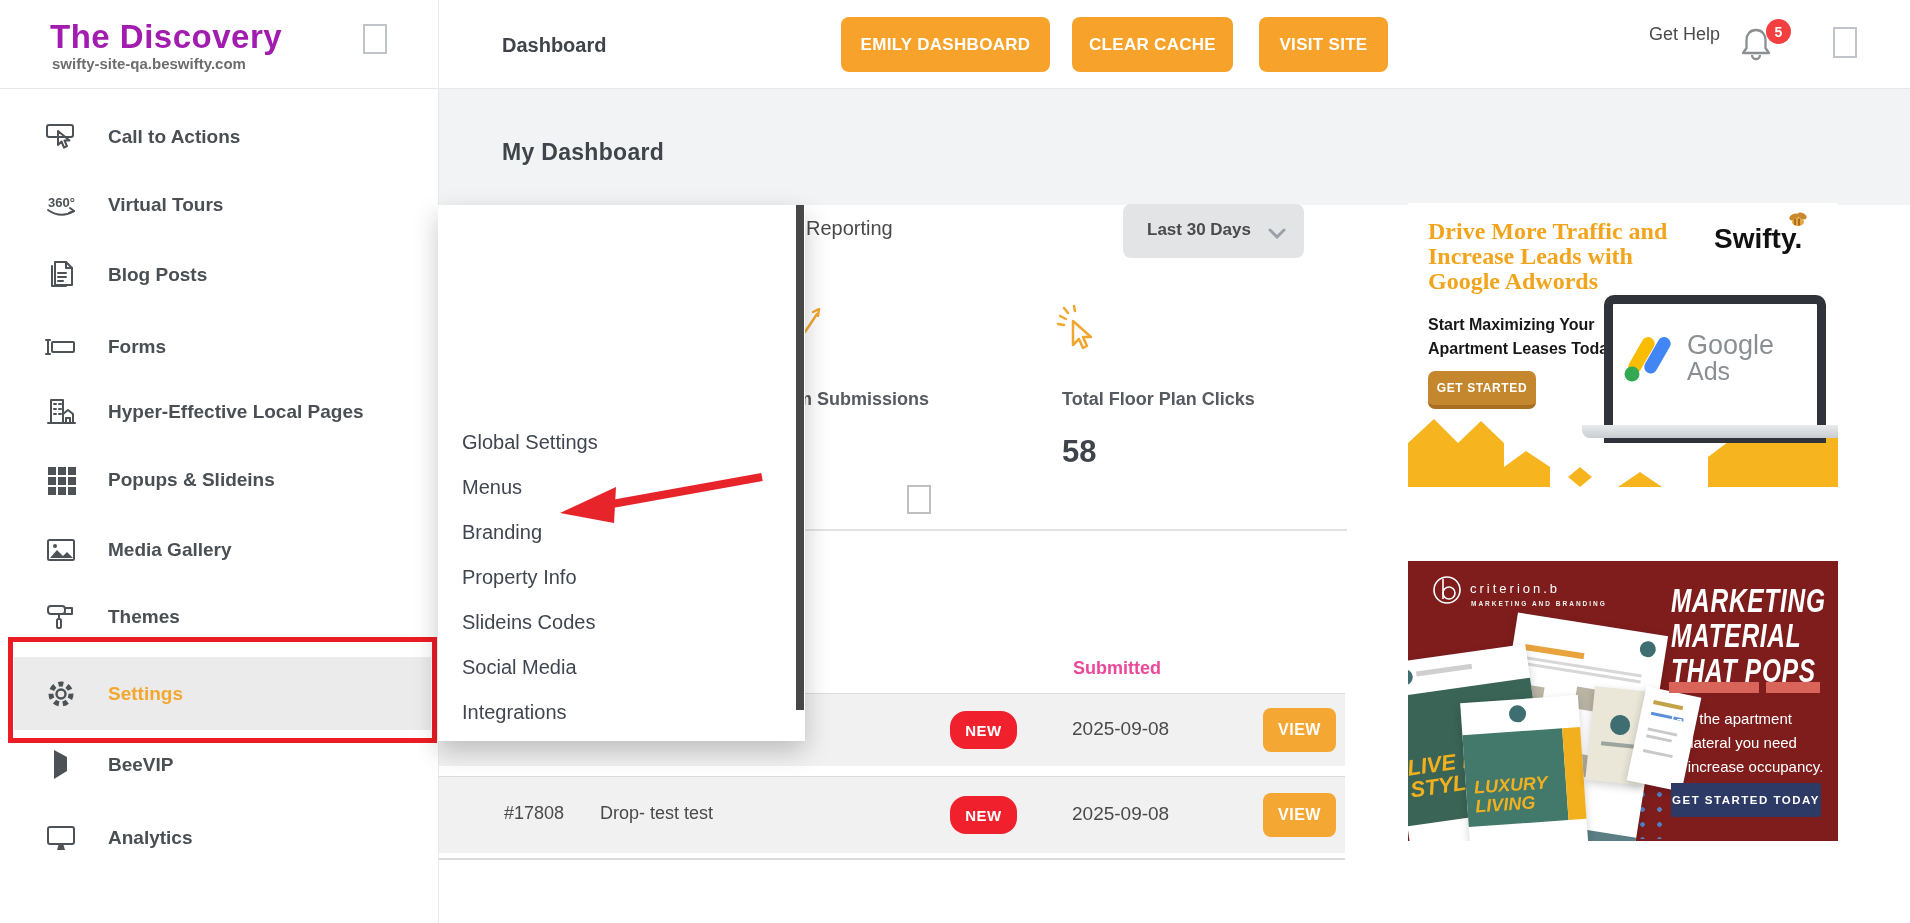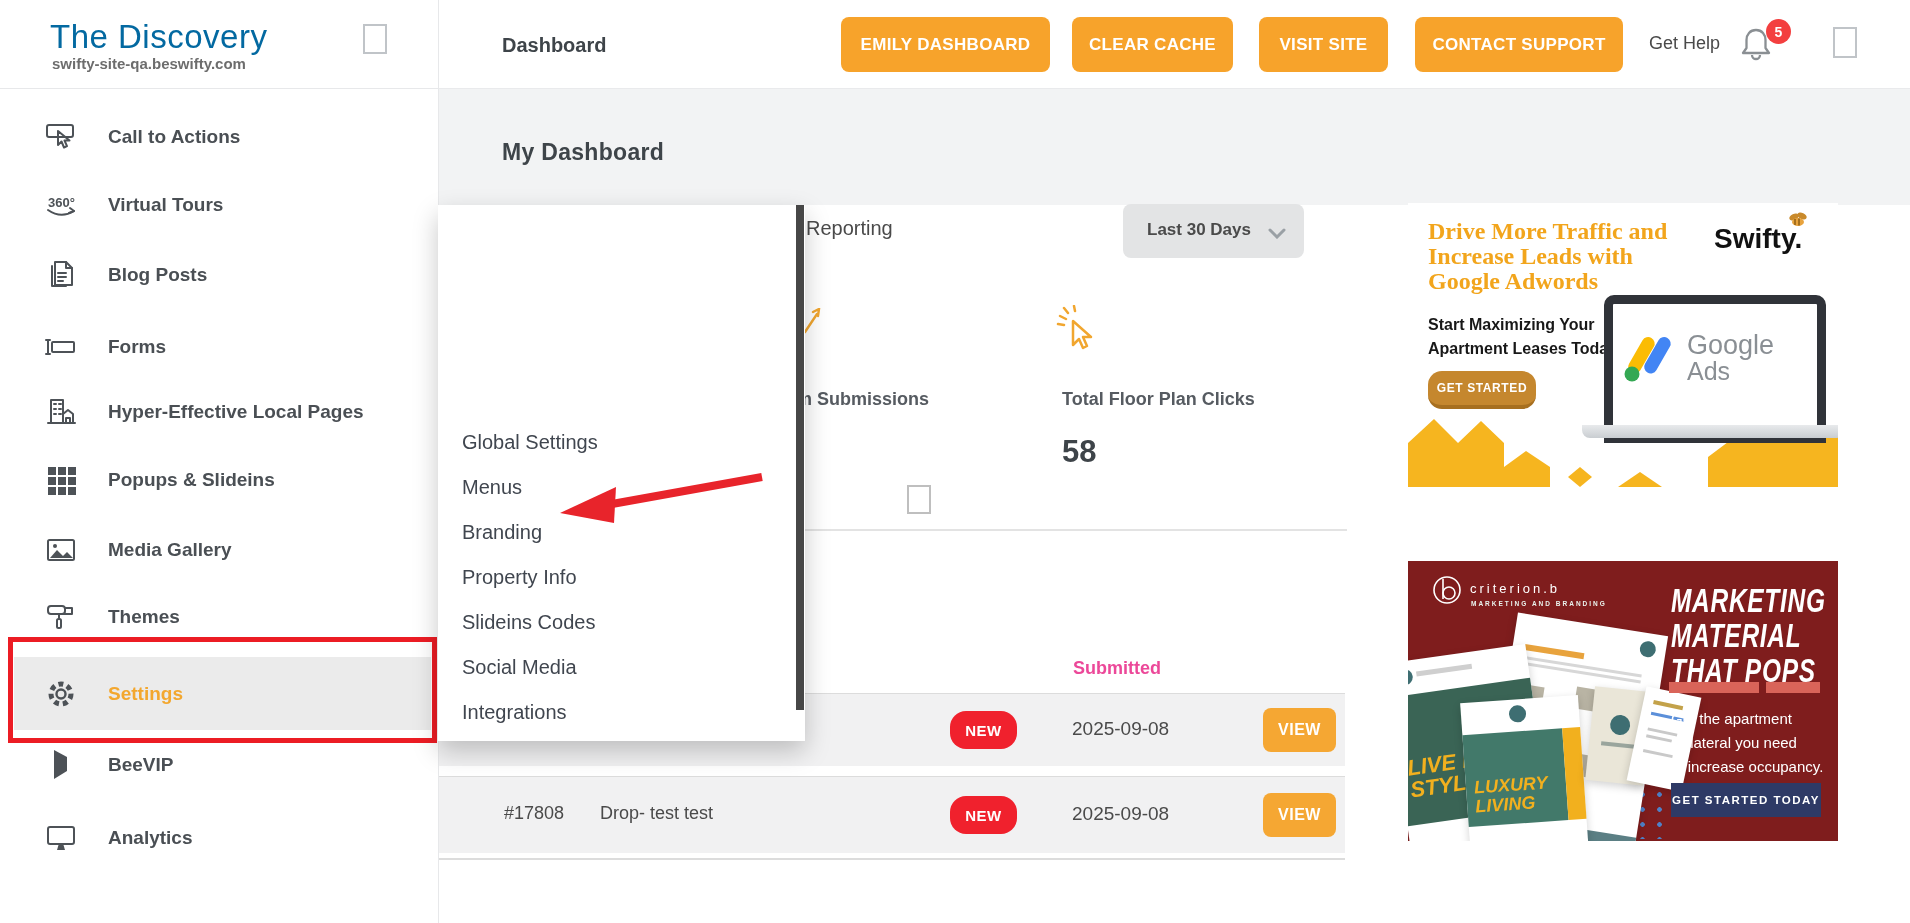--- a/index.html
+++ b/index.html
@@ -1,21 +1,21 @@
 <!DOCTYPE html>
 <html><head>
 <meta charset="utf-8">
 <style>
   html,body{margin:0;padding:0;background:#fff;}
   body{width:1910px;height:923px;position:relative;overflow:hidden;
        font-family:"Liberation Sans",sans-serif;color:#4a4f54;}
   .abs{position:absolute;}
   
   #sidebar{left:0;top:0;width:438px;height:923px;background:#fff;border-right:1px solid #e7e8ea;z-index:30;}
-  .logo-title{font-size:33px;font-weight:normal;color:#0369a1;letter-spacing:.5px;}
+  .logo-title{font-size:33px;font-weight:bold;color:#a21caf;letter-spacing:.5px;}
   .logo-url{font-size:15px;font-weight:bold;color:#6d6d6d;}
   .ph-box{background:#fff;border:2px solid #c0c4c8;}
   .side-item{left:0;width:437px;height:70px;}
   .side-item .ic{position:absolute;left:44px;top:50%;transform:translateY(-50%);width:34px;height:34px;}
   .side-item .lb{position:absolute;left:108px;top:50%;transform:translateY(-50%);
                  font-size:19px;font-weight:bold;color:#4a4f54;white-space:nowrap;}
   .side-item.active .lb{color:#f3a72e;}
   .icon-stroke{stroke:#4d5257;stroke-width:2;fill:none;stroke-linejoin:round;stroke-linecap:round;}
   
   #header{left:438px;top:0;width:1472px;height:88px;background:#fff;border-bottom:1px solid #e9eaec;z-index:20;}
@@ -185,22 +185,21 @@
     </span>
     <span class="lb">Analytics</span>
   </div>
 </div>
 
 <div id="header" class="abs">
   <div class="abs" style="left:64px;top:34px;font-size:20px;font-weight:bold;color:#3e4449;">Dashboard</div>
   <div class="hbtn" style="left:403px;width:209px;">EMILY DASHBOARD</div>
   <div class="hbtn" style="left:634px;width:161px;">CLEAR CACHE</div>
   <div class="hbtn" style="left:821px;width:129px;">VISIT SITE</div>
-  <div class="hbtn" style="left:977px;width:208px;">CONTACT SUPPORT</div>
-  <div class="abs" style="left:1211px;top:33px;font-size:18px;color:#4a4a4a;">Get Help</div>
+  <div class="abs" style="left:1211px;top:24px;font-size:18px;color:#4a4a4a;">Get Help</div>
   <div class="abs" style="left:1300px;top:24px;width:36px;height:40px;">
     <svg viewBox="0 0 36 40" width="36" height="40">
         <path d="M18,6 c-6,0 -9.5,4.5 -9.5,10 v8 l-3.5,5 h26 l-3.5,-5 v-8 c0,-5.5 -3.5,-10 -9.5,-10 Z" fill="none" stroke="#8a8f93" stroke-width="2.3" stroke-linejoin="round"></path>
         <path d="M14,31 a4,4 0 0 0 8,0" fill="none" stroke="#8a8f93" stroke-width="2.3"></path>
       </svg>
   </div>
   <div class="abs" style="left:1328px;top:19px;width:25px;height:25px;border-radius:50%;background:#f33f3f;color:#fff;font-size:14px;font-weight:bold;display:flex;align-items:center;justify-content:center;">5</div>
   <div class="abs ph-box" style="left:1395px;top:27px;width:20px;height:27px;"></div>
 </div>
 
@@ -287,21 +286,21 @@
     <svg viewBox="0 0 24 16" width="24" height="16">
         <ellipse cx="8" cy="6" rx="5" ry="3" fill="#c98a2b" transform="rotate(-25 8 6)"></ellipse>
         <ellipse cx="16" cy="5" rx="5" ry="3" fill="#c98a2b" transform="rotate(25 16 5)"></ellipse>
         <ellipse cx="12" cy="11" rx="6" ry="4" fill="#e8a33d"></ellipse>
         <line x1="9" y1="8" x2="9" y2="14" stroke="#8a5a10" stroke-width="1.4"></line>
         <line x1="13" y1="7.5" x2="13" y2="14.5" stroke="#8a5a10" stroke-width="1.4"></line>
       </svg>
   </div>
   <div class="abs ad1-sub" style="left:20px;top:110px;">Start Maximizing Your</div>
   <div class="abs ad1-sub" style="left:20px;top:134px;">Apartment Leases Today!</div>
-  <div class="abs" style="left:20px;top:168px;width:108px;height:34px;background:#c5872e;border-bottom:4px solid #a76f1f;border-radius:14px;color:#fff;font-size:12px;font-weight:bold;letter-spacing:.6px;display:flex;align-items:center;justify-content:center;">GET STARTED</div>
+  <div class="abs" style="left:20px;top:168px;width:108px;height:34px;background:#c5872e;border-bottom:4px solid #a76f1f;border-radius:7px;color:#fff;font-size:12px;font-weight:bold;letter-spacing:.6px;display:flex;align-items:center;justify-content:center;">GET STARTED</div>
 
   <div class="abs" style="left:196px;top:92px;width:204px;height:130px;background:#fff;border:9px solid #303339;border-radius:10px 10px 0 0;">
     <div style="position:absolute;left:8px;top:28px;display:flex;align-items:center;gap:10px;">
       <svg viewBox="0 0 56 52" width="56" height="52">
           <rect x="14" y="3" width="13" height="40" rx="6.5" fill="#fbbc04" transform="rotate(30 20 23)"></rect>
           <rect x="30" y="3" width="13" height="40" rx="6.5" fill="#4285f4" transform="rotate(30 36 23)"></rect>
           <circle cx="11" cy="42" r="7.5" fill="#34a853"></circle>
         </svg>
       <div style="color:#8a8f94;line-height:26px;">
         <div style="font-size:27px;">Google</div>

